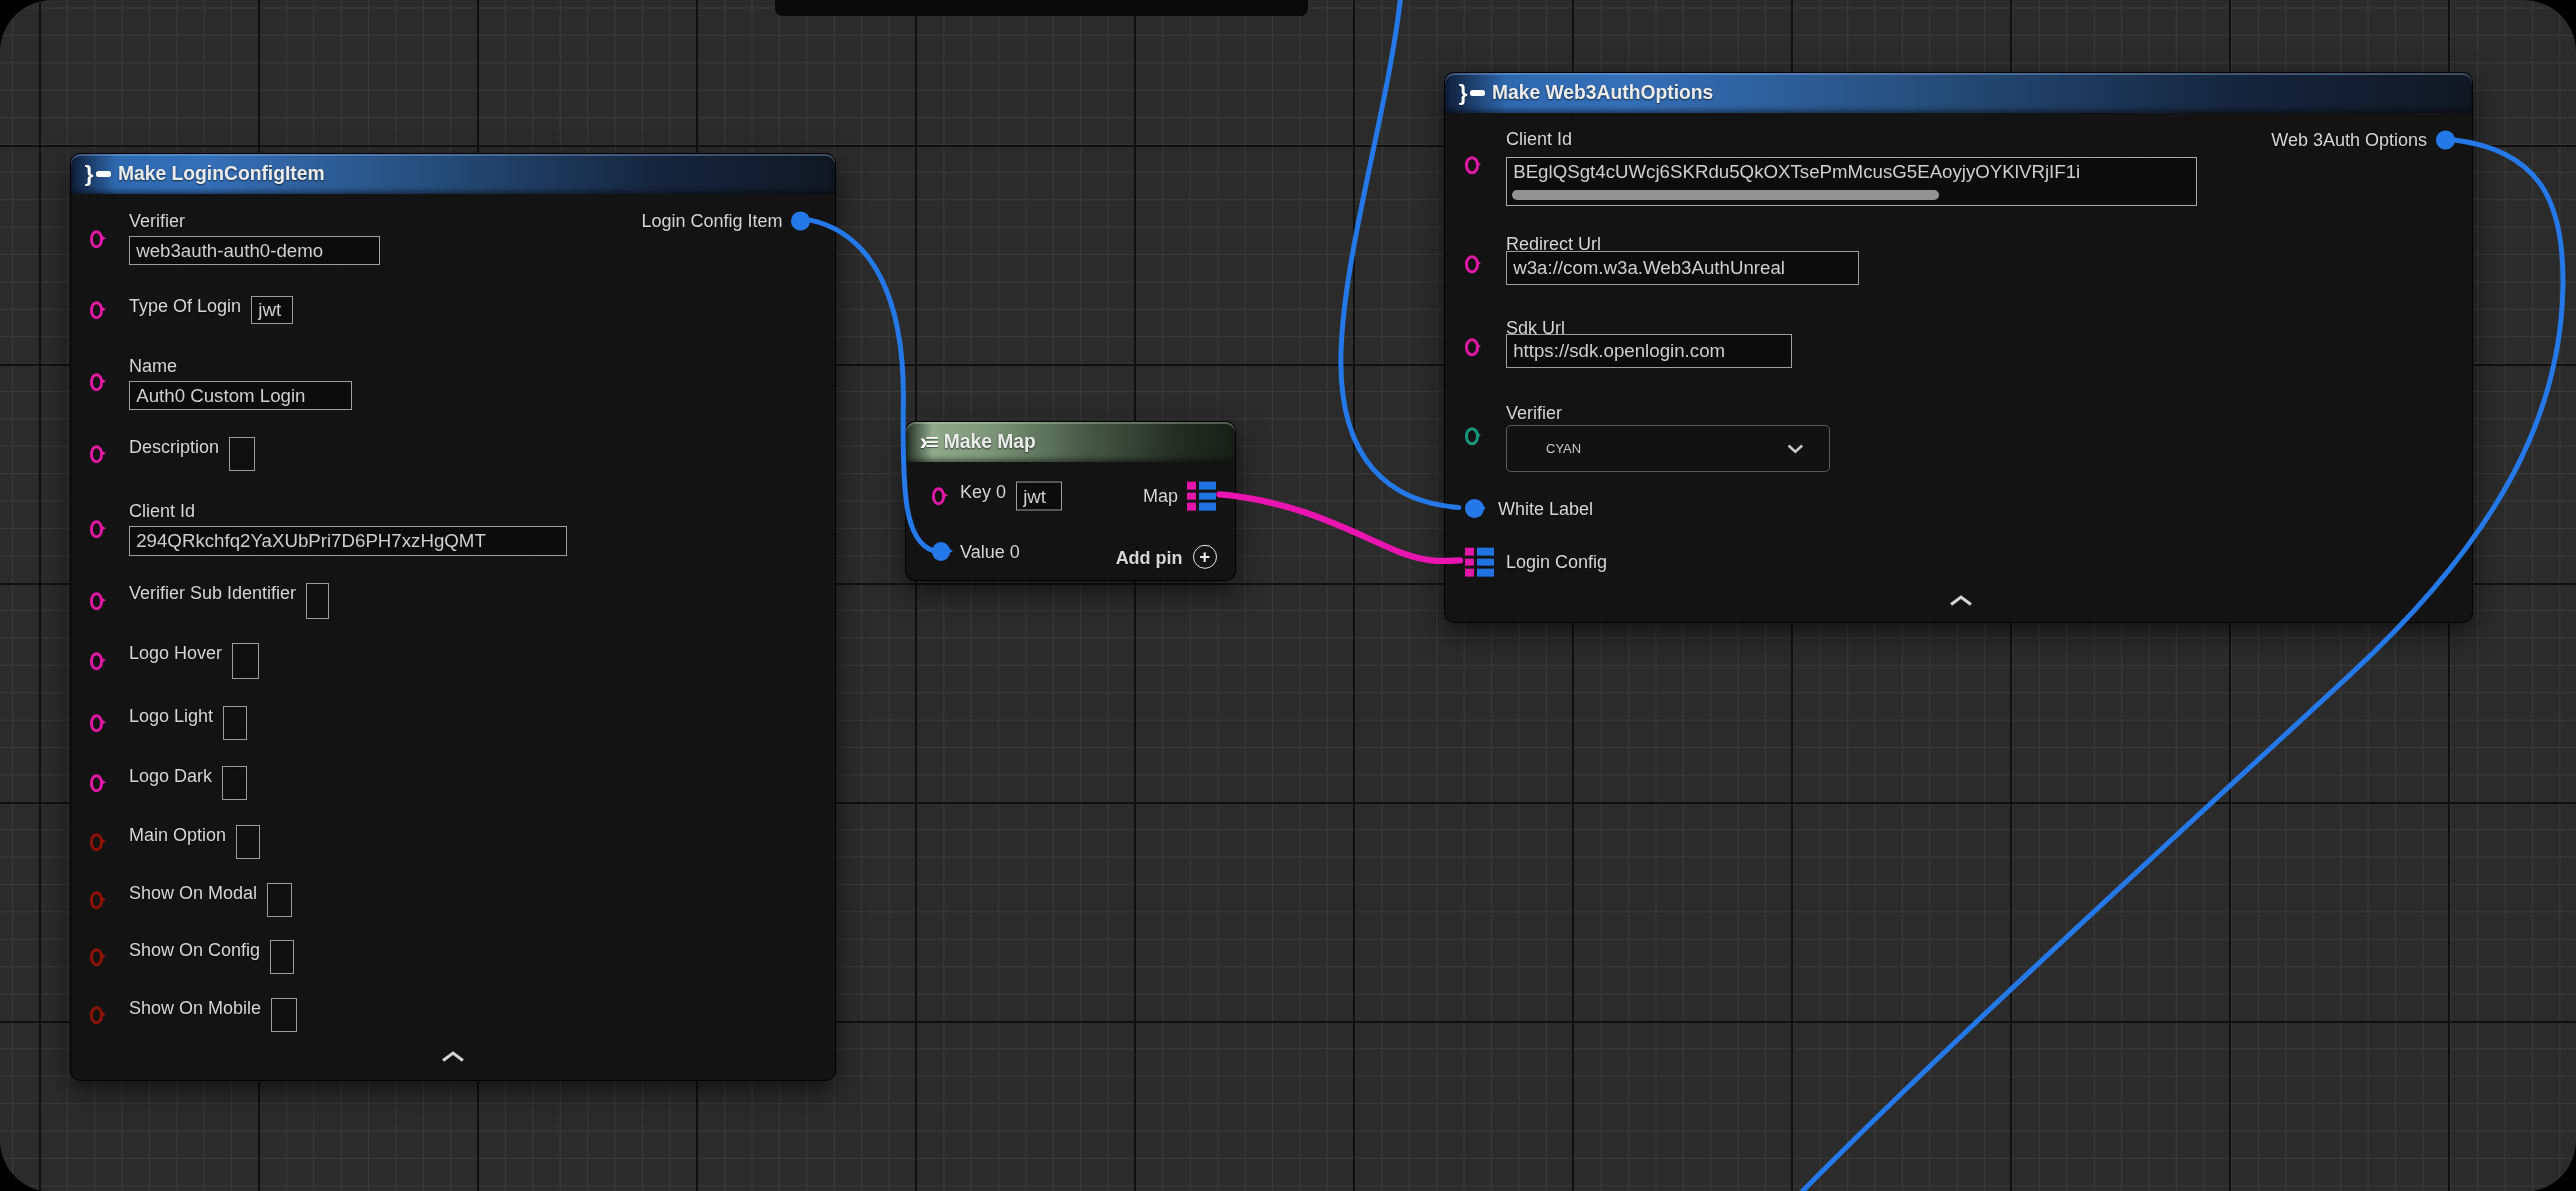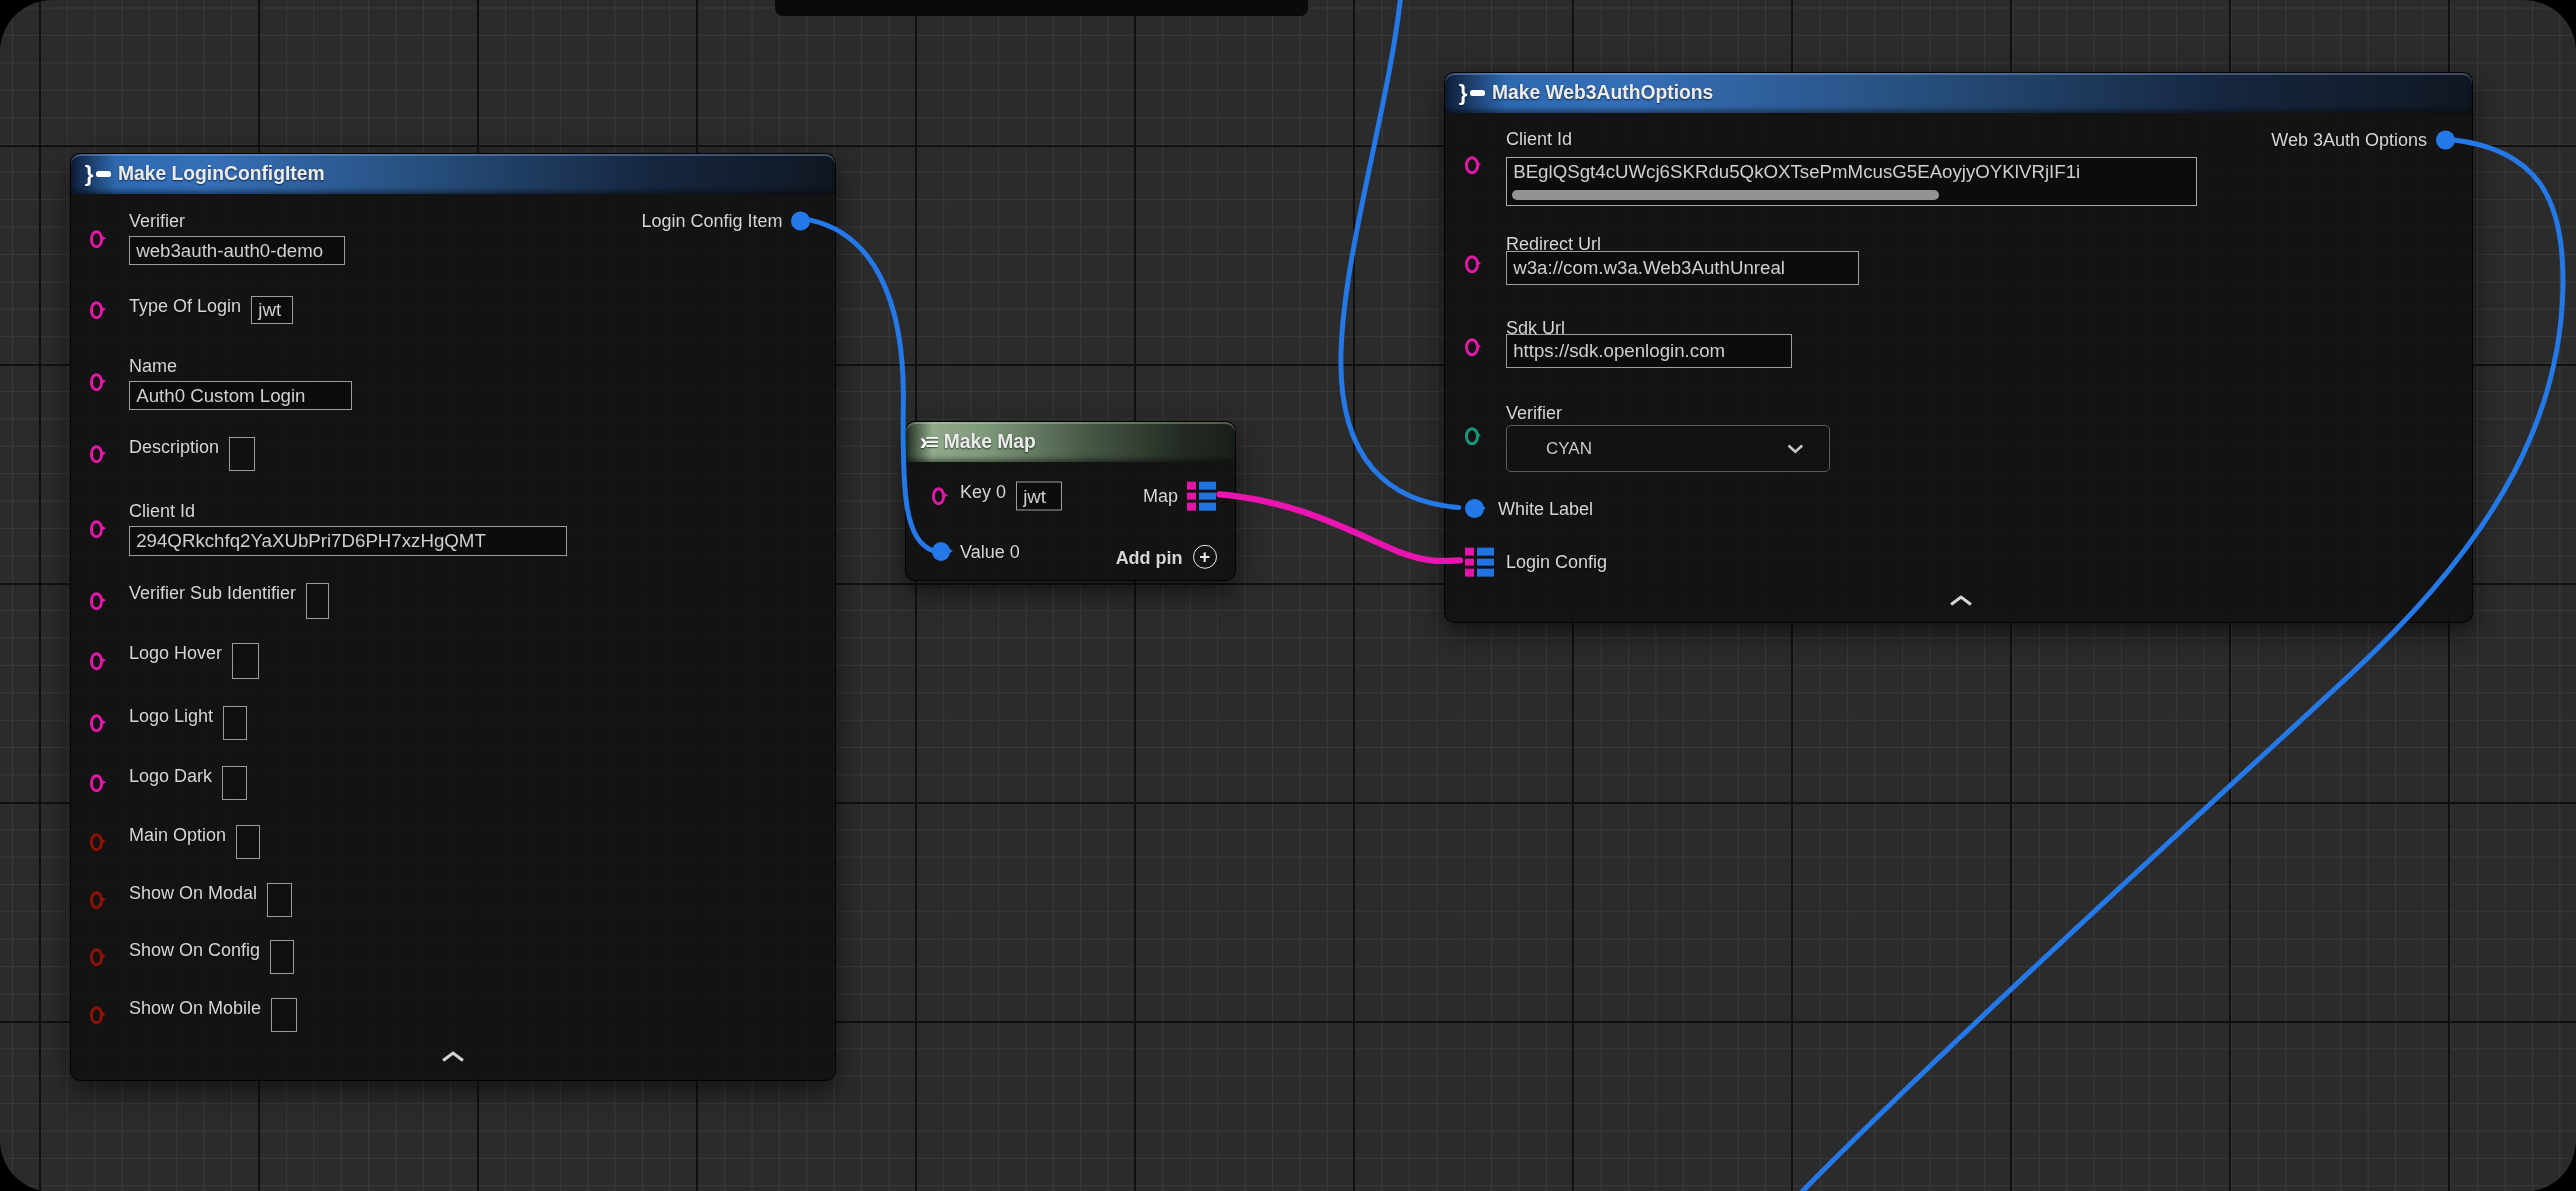--- a/index.html
+++ b/index.html
@@ -56,21 +56,21 @@
     color:#cfcfcf;font-size:18.7px;line-height:27px;padding:0 6.2px;white-space:nowrap;overflow:hidden;}
   .ebox{box-sizing:border-box;border:1.2px solid #9b9b9b;background:rgba(10,10,10,.4);}
   .outrow{position:absolute;transform:translateY(-50%);display:flex;align-items:center;gap:8.7px;}
   .collapse{position:absolute;transform:translateX(-50%);}
 
   .bigfield{box-sizing:border-box;position:absolute;background:#0c0c0c;border:1.2px solid #a8a8a8;
     color:#cfcfcf;font-size:18.7px;padding:2.5px 6.2px 0 6.2px;white-space:nowrap;overflow:hidden;}
   .scrollbar{position:absolute;left:5px;bottom:5px;height:10px;width:62%;background:#939393;border-radius:5px;}
   .dropdown{box-sizing:border-box;position:absolute;background:#121212;border:1.2px solid #5a5a5a;border-radius:5px;
     display:flex;align-items:center;}
-  .dropdown .val{font-size:17px;color:#c9c9c9;margin-left:39px;flex:1;}
+  .dropdown .val{font-size:13px;color:#c9c9c9;margin-left:39px;flex:1;}
   .addpin{position:absolute;transform:translateY(-50%);display:flex;align-items:flex-end;gap:10px;}
   .pluscircle{width:22.4px;height:22.4px;border:1.9px solid #e8e8e8;border-radius:50%;color:#e8e8e8;
     font-size:18.7px;font-weight:700;display:flex;align-items:center;justify-content:center;line-height:1;}
 </style>
 </head>
 <body>
 
 <div class="frame">
   <div class="canvas">
 
@@ -96,21 +96,21 @@
       <span class="pin str" style="left:18.7px;top:507px"></span>
       <span class="pin str" style="left:18.7px;top:569px"></span>
       <span class="pin str" style="left:18.7px;top:629px"></span>
       <span class="pin bool" style="left:18.7px;top:688px"></span>
       <span class="pin bool" style="left:18.7px;top:746px"></span>
       <span class="pin bool" style="left:18.7px;top:803px"></span>
       <span class="pin bool" style="left:18.7px;top:861px"></span>
 
       <div class="stack" style="left:58px;top:57px">
         <span class="lbl">Verifier</span>
-        <span class="field" style="width:216px">web3auth-auth0-demo</span>
+        <span class="field" style="width:251px">web3auth-auth0-demo</span>
       </div>
 
       <div class="inline" style="left:58px;top:156px">
         <span class="lbl">Type Of Login</span>
         <span class="field" style="width:42px;height:28px;line-height:25.6px">jwt</span>
       </div>
 
       <div class="stack" style="left:58px;top:202px">
         <span class="lbl">Name</span>
         <span class="field" style="width:223px">Auth0 Custom Login</span>

